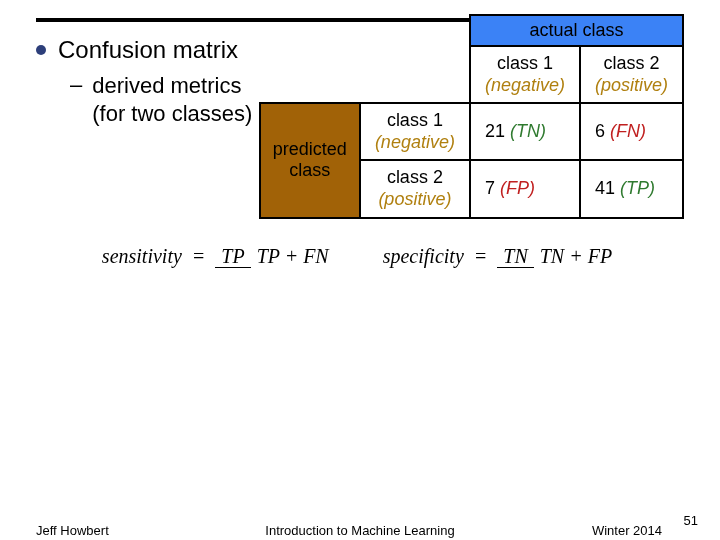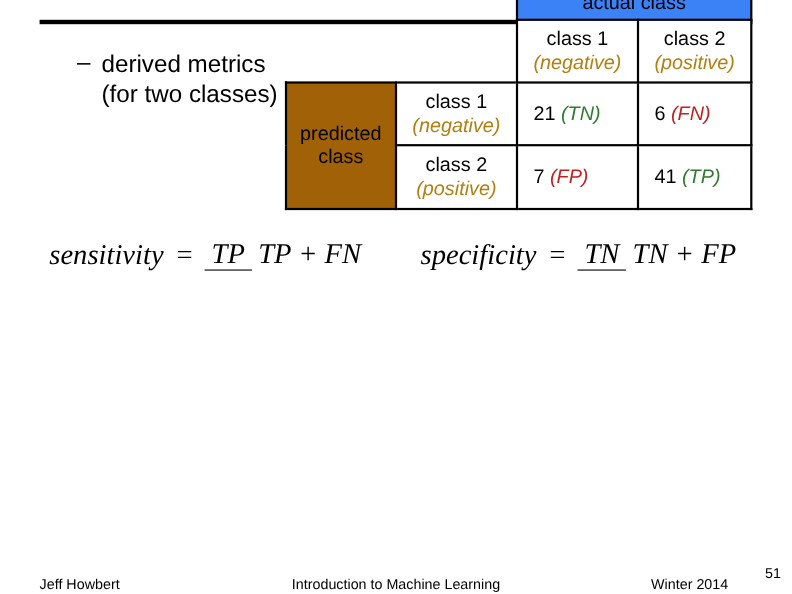--- a/index.html
+++ b/index.html
@@ -95,21 +95,21 @@
   }
   .ital-brown { font-style: italic; color: #b08010; }
   .ital-green { font-style: italic; color: #2f7a2f; }
   .ital-red { font-style: italic; color: #c02020; }
   .formulas {
     display: flex;
     justify-content: center;
     gap: 48px;
     margin-top: 26px;
     font-family: "Times New Roman", serif;
-    font-size: 26px;
+    font-size: 20px;
     font-style: italic;
   }
   .formula {
     display: flex;
     align-items: center;
     gap: 10px;
   }
   .frac {
     display: inline-flex;
     flex-direction: row;
@@ -124,28 +124,32 @@
     left: 0;
     width: 720px;
     display: flex;
     justify-content: space-between;
     padding: 0 18px 0 36px;
     box-sizing: border-box;
     font-size: 13px;
   }
   .footer .center { position: absolute; left: 0; right: 0; text-align: center; }
   .footer .right { margin-left: auto; }
-  .pagenum { position: absolute; right: 10px; bottom: 12px; font-size: 13px; }
+  .pagenum { position: absolute; right: 22px; bottom: 12px; font-size: 13px; }
 </style>
 </head>
 <body>
 
 <div class="slide">
   <div class="rule"></div>
 
+  <div class="bullet-row">
+    <span class="dot"></span>
+    <span>Confusion matrix</span>
+  </div>
 
   <div class="content-row">
     <div class="left-col">
       <div style="height:54px"></div>
       <div class="sub-row">
         <span class="dash">–</span>
         <span class="sub-text">
           <span>derived metrics</span><br>
           <span>(for two classes)</span>
         </span>

